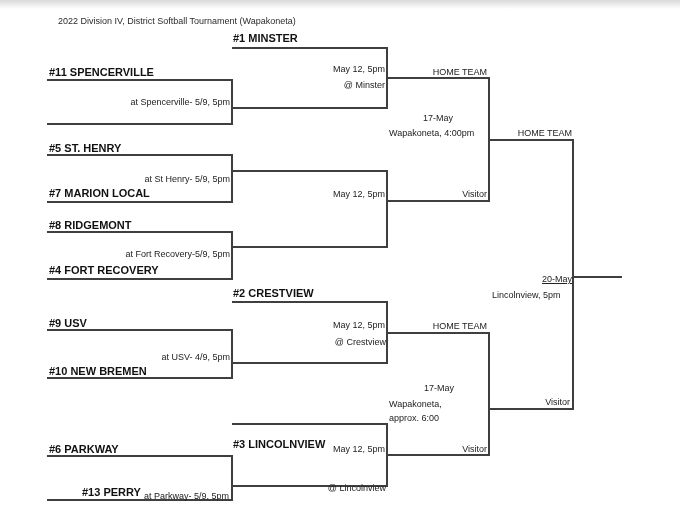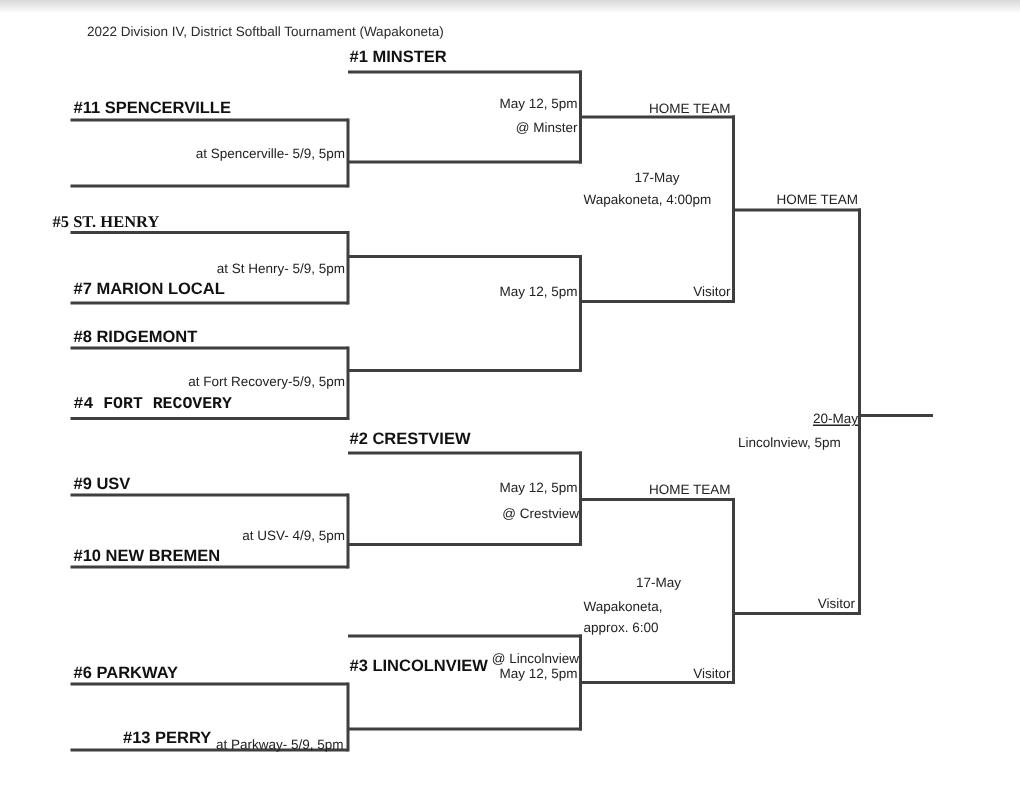--- a/index.html
+++ b/index.html
@@ -68,27 +68,27 @@
   <div class="h" style="left:488px;top:139px;width:86px;"></div>
   <div class="v" style="left:488px;top:332px;height:124px;"></div>
   <div class="h" style="left:488px;top:408px;width:86px;"></div>
 
   <div class="v" style="left:572px;top:139px;height:271px;"></div>
   <div class="h" style="left:573px;top:276px;width:49px;"></div>
 
   <div class="team" style="left:49px;top:66px;">#11 SPENCERVILLE</div>
   <div class="smr" style="right:450px;top:97px;">at Spencerville- 5/9, 5pm</div>
 
-  <div class="team" style="left:35px;top:142px;font-family:Liberation Serif, serif;">#5 ST. HENRY</div>
+  <div class="team" style="left:49px;top:142px;">#5 ST. HENRY</div>
   <div class="smr" style="right:450px;top:174px;">at St Henry- 5/9, 5pm</div>
   <div class="team" style="left:49px;top:187px;">#7 MARION LOCAL</div>
 
   <div class="team" style="left:49px;top:219px;">#8 RIDGEMONT</div>
   <div class="smr" style="right:450px;top:249px;">at Fort Recovery-5/9, 5pm</div>
-  <div class="team" style="left:49px;top:264px;font-family:Liberation Mono, monospace;">#4 FORT RECOVERY</div>
+  <div class="team" style="left:49px;top:264px;">#4 FORT RECOVERY</div>
 
   <div class="team" style="left:49px;top:317px;">#9 USV</div>
   <div class="smr" style="right:450px;top:352px;">at USV- 4/9, 5pm</div>
   <div class="team" style="left:49px;top:365px;">#10 NEW BREMEN</div>
 
   <div class="team" style="left:49px;top:443px;">#6 PARKWAY</div>
   <div class="smr" style="right:451px;top:491px;">at Parkway- 5/9, 5pm</div>
   <div class="team" style="left:49px;top:486px;margin-left:33px;">#13 PERRY</div>
 
   <div class="team" style="left:233px;top:32px;">#1 MINSTER</div>
@@ -100,21 +100,21 @@
   <div class="smr" style="right:295px;top:189px;">May 12, 5pm</div>
   <div class="smr" style="right:193px;top:189px;">Visitor</div>
 
   <div class="team" style="left:233px;top:287px;">#2 CRESTVIEW</div>
   <div class="smr" style="right:295px;top:320px;">May 12, 5pm</div>
   <div class="smr" style="right:294px;top:337px;">@ Crestview</div>
   <div class="smr" style="right:193px;top:321px;">HOME TEAM</div>
 
   <div class="team" style="left:233px;top:410px;margin-top:28px;">#3 LINCOLNVIEW</div>
   <div class="smr" style="right:295px;top:444px;">May 12, 5pm</div>
-  <div class="smr" style="right:294px;top:434px;">@ Lincolnview</div>
+  <div class="smr" style="right:294px;top:483px;">@ Lincolnview</div>
   <div class="smr" style="right:193px;top:444px;">Visitor</div>
 
   <div class="sm" style="left:423px;top:113px;">17-May</div>
   <div class="sm" style="left:389px;top:128px;">Wapakoneta, 4:00pm</div>
   <div class="smr" style="right:108px;top:128px;">HOME TEAM</div>
 
   <div class="sm" style="left:424px;top:383px;">17-May</div>
   <div class="sm" style="left:389px;top:399px;">Wapakoneta,</div>
   <div class="sm" style="left:389px;top:413px;">approx. 6:00</div>
   <div class="smr" style="right:110px;top:397px;">Visitor</div>

